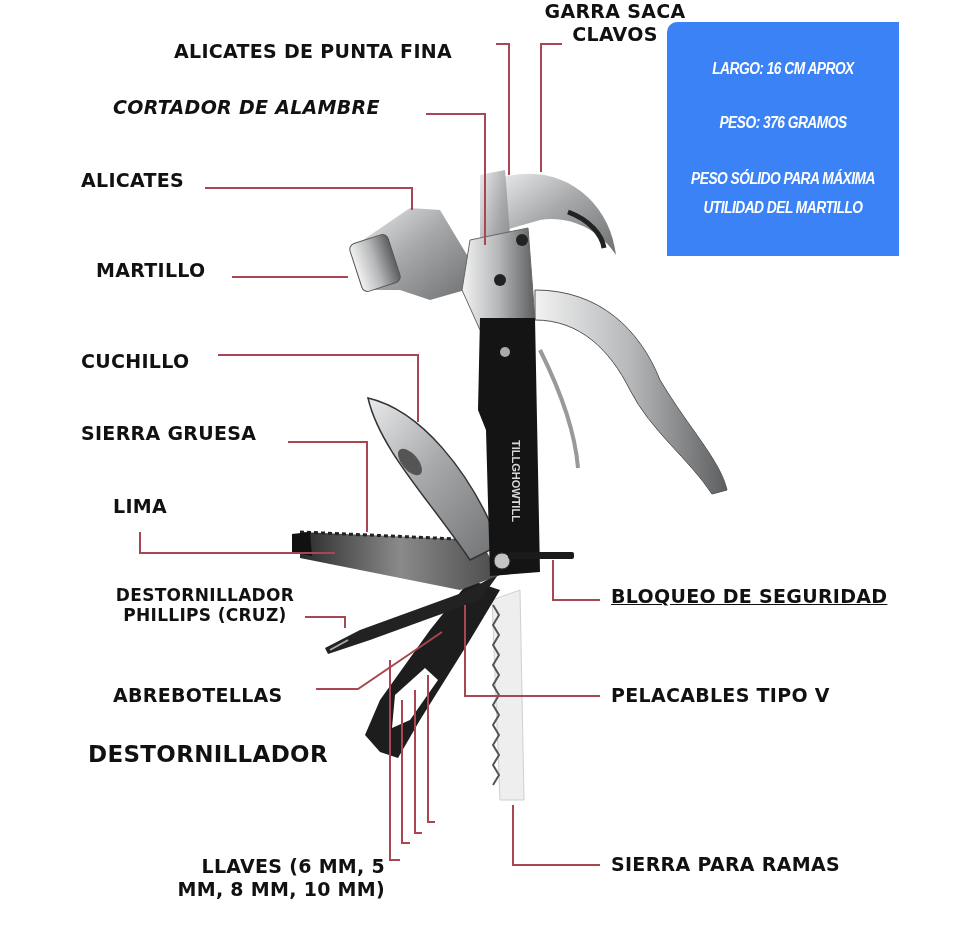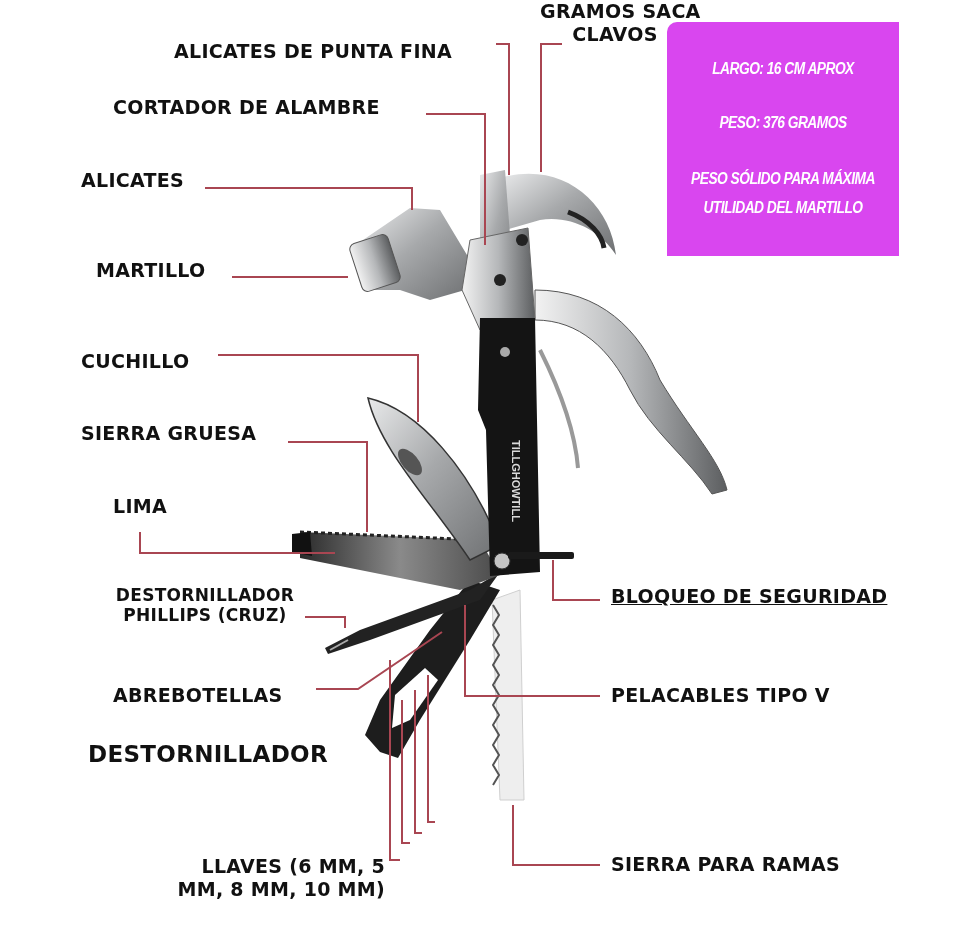--- a/index.html
+++ b/index.html
@@ -4,21 +4,21 @@
 <style>
   html,body{margin:0;padding:0;background:#fff;}
   body{width:968px;height:948px;position:relative;overflow:hidden;font-family:"DejaVu Sans","Liberation Sans",sans-serif;}
   .label{position:absolute;font-weight:bold;color:#111;font-size:19px;letter-spacing:0.3px;white-space:nowrap;line-height:1.2;}
   .label.small{font-size:17px;}
   .label.big{font-size:23px;}
   .label.center{text-align:center;}
   .label.right{text-align:right;}
   #lines{position:absolute;left:0;top:0;}
   #tool{position:absolute;left:0;top:0;}
-  .specbox{position:absolute;left:667px;top:22px;width:232px;height:234px;background:#d946ef;border-top-left-radius:10px;}
+  .specbox{position:absolute;left:667px;top:22px;width:232px;height:234px;background:#3b82f6;border-top-left-radius:10px;}
   .spec{position:absolute;left:0;width:232px;text-align:center;color:#fff;font-family:"Liberation Sans",sans-serif;font-weight:bold;font-style:italic;font-size:16px;letter-spacing:-0.6px;transform:scaleX(0.86);transform-origin:center;}
 </style>
 </head>
 <body>
 
 <svg id="tool" width="968" height="948" viewBox="0 0 968 948">
   <defs>
     <linearGradient id="steel" x1="0" y1="0" x2="1" y2="1">
       <stop offset="0" stop-color="#e9eaeb"></stop>
       <stop offset="0.45" stop-color="#a7a9ab"></stop>
@@ -125,24 +125,24 @@
 
 <div class="specbox">
   <div class="spec" style="top:38px;">LARGO: 16 CM APROX</div>
   <div class="spec" style="top:92px;">PESO: 376 GRAMOS</div>
   <div class="spec" style="top:148px;">PESO SÓLIDO PARA MÁXIMA</div>
   <div class="spec" style="top:177px;">UTILIDAD DEL MARTILLO</div>
 </div>
 
 <div class="label" style="left:174px;top:22px;margin-top:18px;">ALICATES DE PUNTA FINA</div>
 <div class="label center" style="left:540px;top:0px;width:150px;">
-  <div>GRAMOS SACA</div>
+  <div>GARRA SACA</div>
   <div>CLAVOS</div>
 </div>
-<div class="label" style="left:113px;top:96px;">CORTADOR DE ALAMBRE</div>
+<div class="label" style="left:113px;top:96px;font-style:italic;">CORTADOR DE ALAMBRE</div>
 <div class="label" style="left:81px;top:169px;">ALICATES</div>
 <div class="label" style="left:96px;top:259px;text-align:right;">MARTILLO</div>
 <div class="label" style="left:81px;top:350px;">CUCHILLO</div>
 <div class="label" style="left:81px;top:422px;">SIERRA GRUESA</div>
 <div class="label" style="left:113px;top:495px;">LIMA</div>
 <div class="label small center" style="left:100px;top:585px;width:210px;">
   <div>DESTORNILLADOR</div>
   <div>PHILLIPS (CRUZ)</div>
 </div>
 <div class="label" style="left:113px;top:684px;">ABREBOTELLAS</div>

